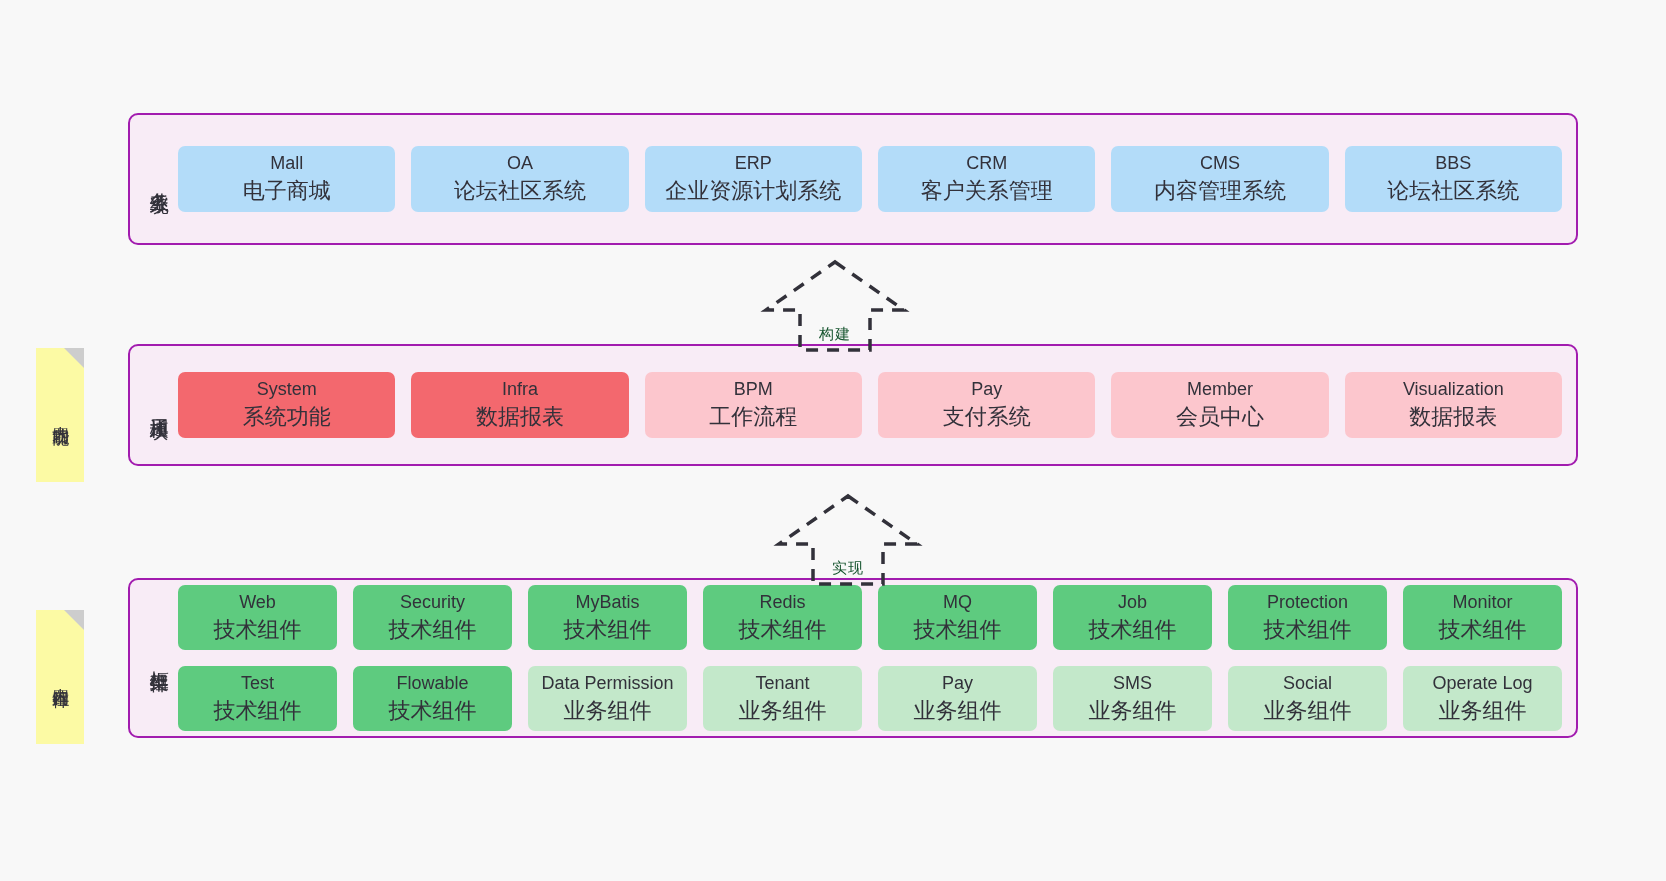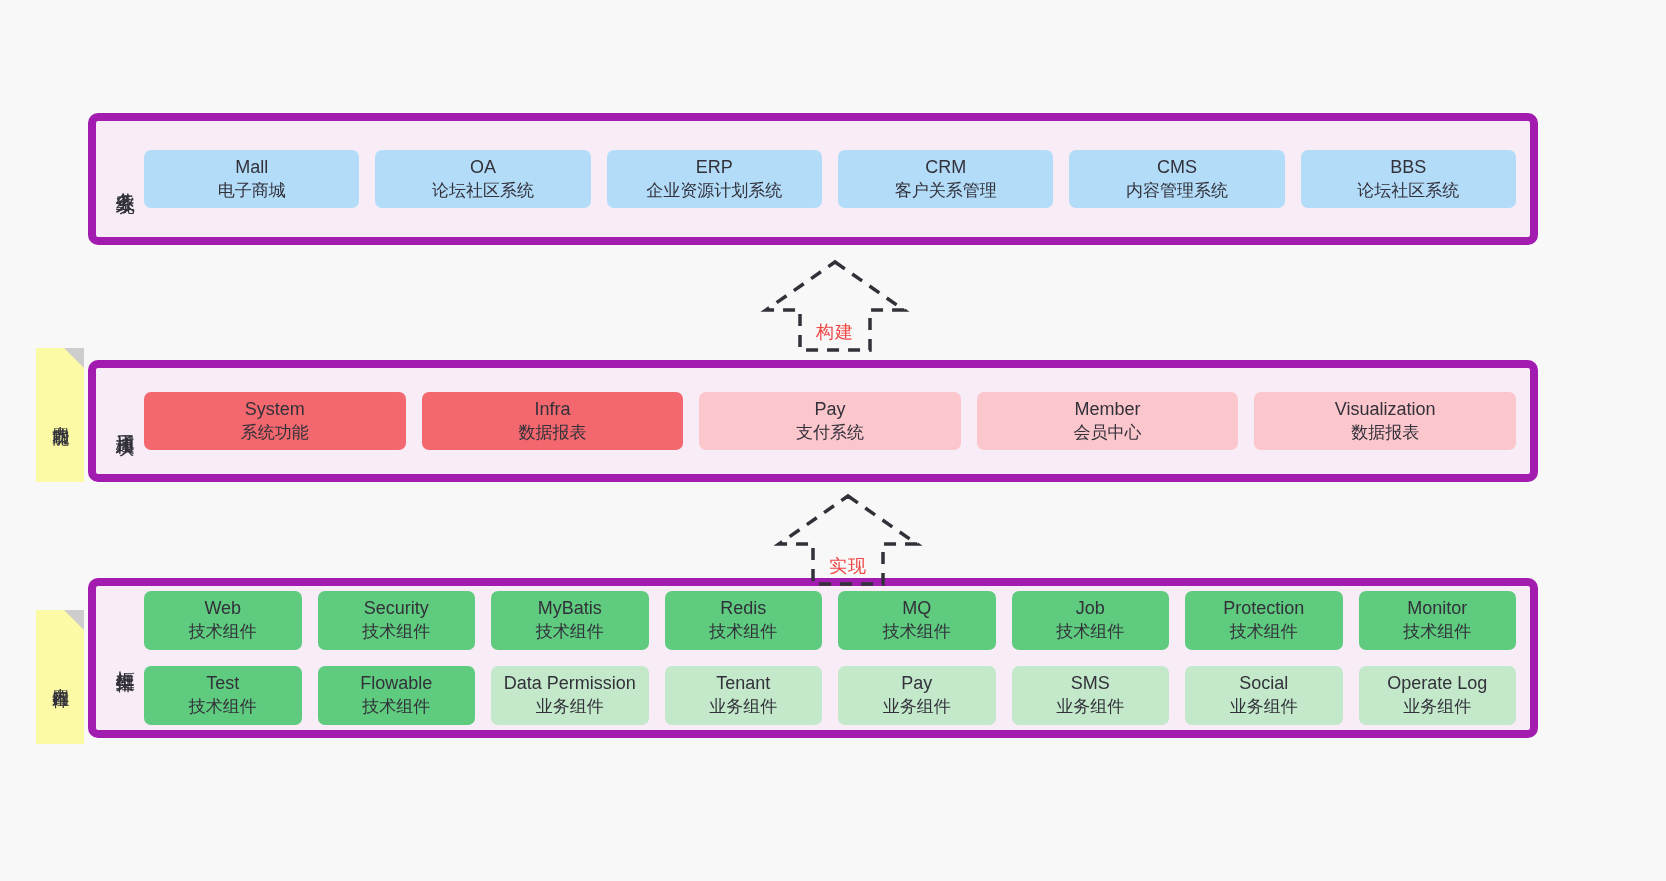--- a/index.html
+++ b/index.html
@@ -21,25 +21,26 @@
     position: relative;
     width: 1666px;
     height: 881px;
   }
 
   
   .layer {
     position: absolute;
     box-sizing: border-box;
     background: #f8ecf6;
-    border: 8px solid #a21caf;
+    border: 2px solid #a21caf;
     border-radius: 10px;
     display: flex;
     align-items: stretch;
     padding: 8px 12px;
+    margin-left: 40px;
   }
 
   
   .layer-title {
     writing-mode: vertical-rl;
     text-orientation: upright;
     font-size: 19px;
     line-height: 1.18;
     letter-spacing: 1px;
     color: #32313a;
@@ -76,21 +77,21 @@
     justify-content: center;
     text-align: center;
     font-size: 18px;
     line-height: 1.33;
     color: #32313a;
     padding: 6px 4px;
     box-sizing: border-box;
     min-width: 0;
   }
   .node .sub {
-    font-size: 17px;
+    font-size: 22px;
   }
 
   .node.blue        { background: #b3dcf9; }
   .node.red         { background: #f3686e; }
   .node.pink        { background: #fcc6cd; }
   .node.green       { background: #5ecb7f; }
   .node.lightgreen  { background: #c3e8ca; }
 
   
   .note {
@@ -135,22 +136,22 @@
     width: 100%;
     height: 100%;
     overflow: visible;
   }
   .connector .conn-label {
     position: absolute;
     left: 0;
     right: 0;
     bottom: 10px;
     text-align: center;
-    font-size: 18px;
-    color: #ef4444;
+    font-size: 15px;
+    color: #14532d;
     letter-spacing: 1px;
     user-select: none;
   }
 </style>
 </head>
 <body>
 
 <div id="canvas">
 
   <div class="layer" id="layer-business" style="left:88px; top:113px; width:1450px; height:132px;">
@@ -190,33 +191,37 @@
       <path d="M 75 4 L 144 52 L 110 52 L 110 92 L 40 92 L 40 52 L 6 52 Z" fill="none" stroke="#32313a" stroke-width="3.5" stroke-dasharray="12 9" stroke-linejoin="miter"></path>
     </svg>
     <div class="conn-label">构建</div>
   </div>
 
   <div class="note" style="left:36px; top:348px; height:134px;">
     <span class="note-fold"></span>
     <span class="note-text">内置功能</span>
   </div>
 
-  <div class="layer" id="layer-modules" style="left:88px; top:360px; width:1450px; height:122px;">
+  <div class="layer" id="layer-modules" style="left:88px; top:344px; width:1450px; height:122px;">
     <div class="layer-title">通用模块</div>
     <div class="layer-body">
       <div class="row">
         <div class="node red">
           <span>System</span>
           <span class="sub">系统功能</span>
         </div>
         <div class="node red">
           <span>Infra</span>
           <span class="sub">数据报表</span>
         </div>
         <div class="node pink">
+          <span>BPM</span>
+          <span class="sub">工作流程</span>
+        </div>
+        <div class="node pink">
           <span>Pay</span>
           <span class="sub">支付系统</span>
         </div>
         <div class="node pink">
           <span>Member</span>
           <span class="sub">会员中心</span>
         </div>
         <div class="node pink">
           <span>Visualization</span>
           <span class="sub">数据报表</span>

